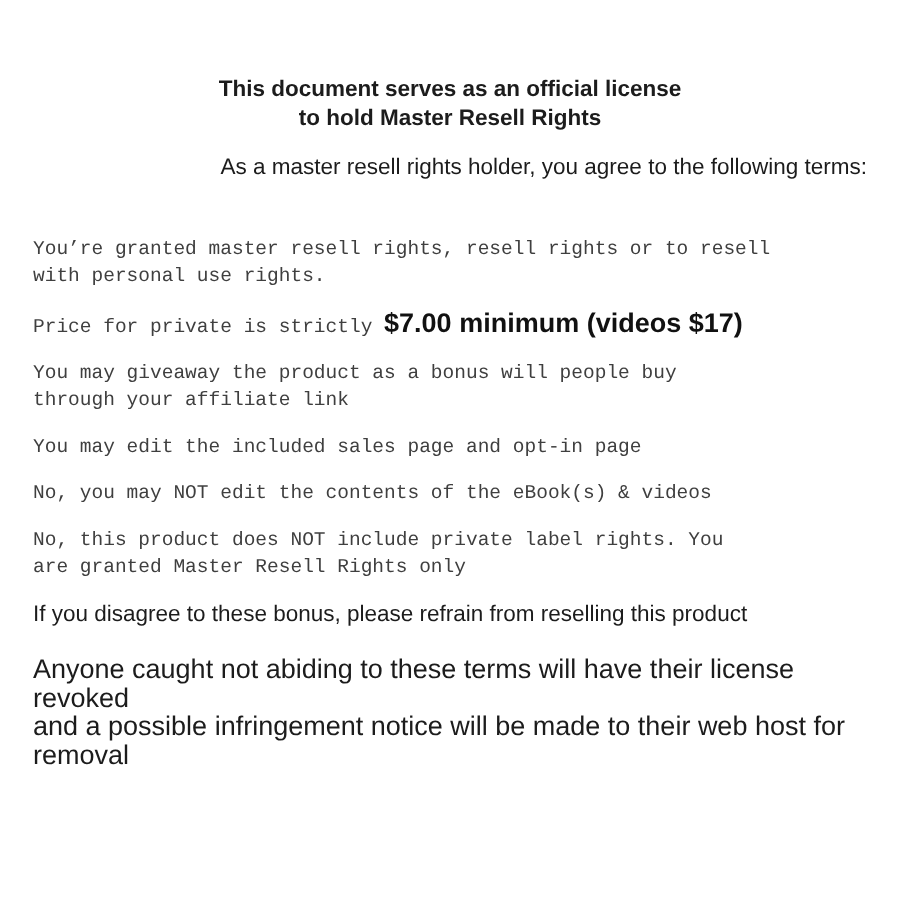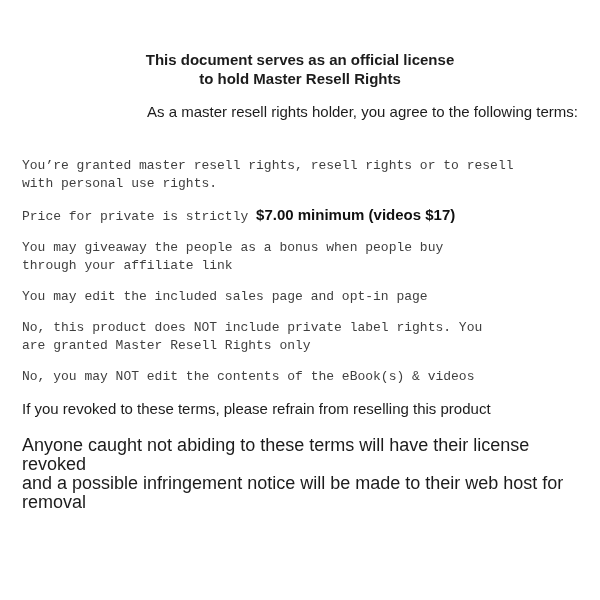--- a/index.html
+++ b/index.html
@@ -38,21 +38,21 @@
     font-family: "Liberation Mono", monospace;
     font-size: 13px;
     line-height: 18px;
     margin: 0 0 13px 0;
     color: var(--mono-text);
     white-space: pre-wrap;
   }
   .em-bold {
     font-family: "Liberation Sans", sans-serif;
     font-weight: bold;
-    font-size: 15px;
+    font-size: 18px;
     color: #111111;
     white-space: pre-wrap;
   }
   .em-red {
     color: var(--highlight-red);
     white-space: pre-wrap;
   }
   .closing {
     font-size: 15px;
     line-height: 19px;
@@ -77,30 +77,30 @@
 
   <p class="intro">As a master resell rights holder, you agree to the following terms:</p>
 
   <div>
     <p class="term"><span>You’re granted master resell rights, resell rights or to resell
 with personal use rights.</span></p>
 
     <p class="term"><span>Price for private is strictly </span><span class="em-bold">$7.00 minimum (videos $17)</span></p>
 
 
-    <p class="term"><span>You may giveaway the people as a bonus when people buy
+    <p class="term"><span>You may giveaway the product as a bonus will people buy
 through your affiliate link</span></p>
 
     <p class="term"><span>You may edit the included sales page and opt-in page</span></p>
 
+    <p class="term"><span>No, you may NOT edit the contents of the eBook(s) &amp; videos</span></p>
+
     <p class="term"><span>No, this product does NOT include private label rights. You
 are granted Master Resell Rights only</span></p>
 
-    <p class="term"><span>No, you may NOT edit the contents of the eBook(s) &amp; videos</span></p>
-
   </div>
 
-  <p class="closing">If you revoked to these terms, please refrain from reselling this product</p>
+  <p class="closing">If you disagree to these bonus, please refrain from reselling this product</p>
 
   <p class="warning">Anyone caught not abiding to these terms will have their license revoked
 and a possible infringement notice will be made to their web host for removal</p>
 
 </div>
 
 </body></html>

